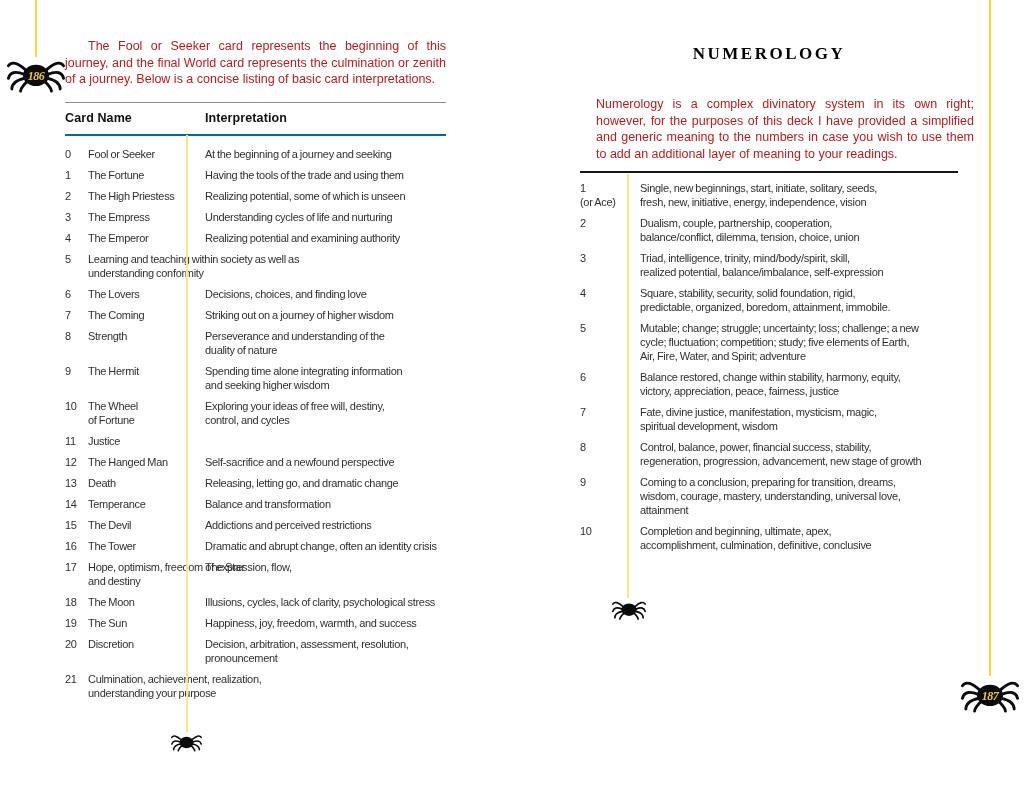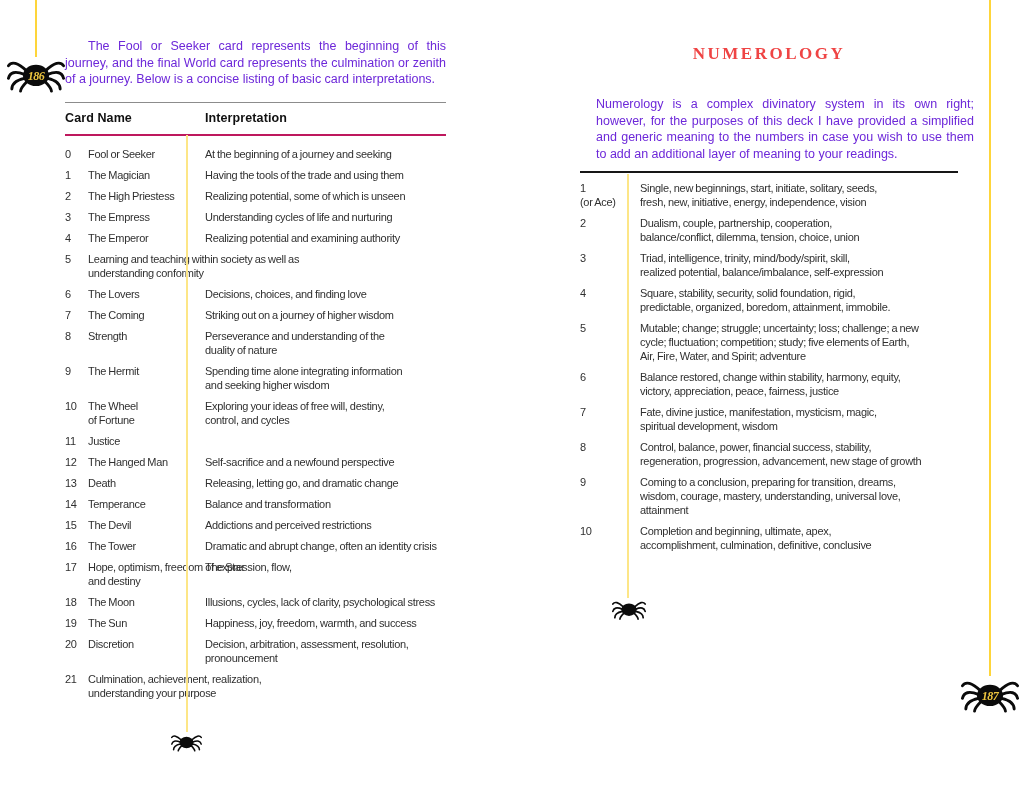--- a/index.html
+++ b/index.html
@@ -16,43 +16,43 @@
 
   
   .spider { position:absolute; display:block; }
   .spider-num-text {
     font-family:"Liberation Serif", serif; font-style:italic; font-weight:bold;
     letter-spacing:-0.5px;
   }
 
   
   .intro {
-    font-size:12.5px; line-height:16.5px; text-align:justify; color:#6d28d9;
+    font-size:12.5px; line-height:16.5px; text-align:justify; color:#b91c1c;
   }
   .intro-left { left:65px; top:38px; width:381px; text-indent:23px; }
   .cards-table { left:65px; top:102px; width:381px; }
   .table-head {
     display:grid; grid-template-columns:140px 1fr;
     font-weight:bold; font-size:12.5px; color:#101010;
-    padding:8px 0 9px; border-top:1px solid #8c8c8c; border-bottom:2px solid #be185d;
+    padding:8px 0 9px; border-top:1px solid #8c8c8c; border-bottom:2px solid #0369a1;
     letter-spacing:0.1px;
   }
   .table-body { padding-top:11px; }
   .trow {
     display:grid; grid-template-columns:23px 117px 1fr;
     font-size:11px; line-height:14px; margin-bottom:7px;
     letter-spacing:-0.3px; word-spacing:-0.5px; color:#303030;
   }
   .pre { white-space:pre; }
 
   
   .numerology-title {
     left:580px; top:44px; width:378px; text-align:center;
     font-family:"Liberation Serif", serif; font-size:17px; font-weight:600;
-    letter-spacing:2.5px; color:#ef4444;
+    letter-spacing:2.5px; color:#000000;
   }
   .num-list { left:580px; top:181px; width:378px; }
   .num-item {
     display:grid; grid-template-columns:60px 1fr;
     font-size:11px; line-height:14px; margin-bottom:7px;
     letter-spacing:-0.3px; word-spacing:-0.5px; color:#303030;
   }
 </style>
 </head>
 <body>
@@ -94,21 +94,21 @@
     <div class="table-body">
 
         <div class="trow">
           <span class="pre">0</span>
           <span class="pre">Fool or Seeker</span>
           <span class="pre">At the beginning of a journey and seeking</span>
         </div>
 
         <div class="trow">
           <span class="pre">1</span>
-          <span class="pre">The Magician</span>
+          <span class="pre">The Fortune</span>
           <span class="pre">Having the tools of the trade and using them</span>
         </div>
 
         <div class="trow">
           <span class="pre">2</span>
           <span class="pre">The High Priestess</span>
           <span class="pre">Realizing potential, some of which is unseen</span>
         </div>
 
         <div class="trow">

